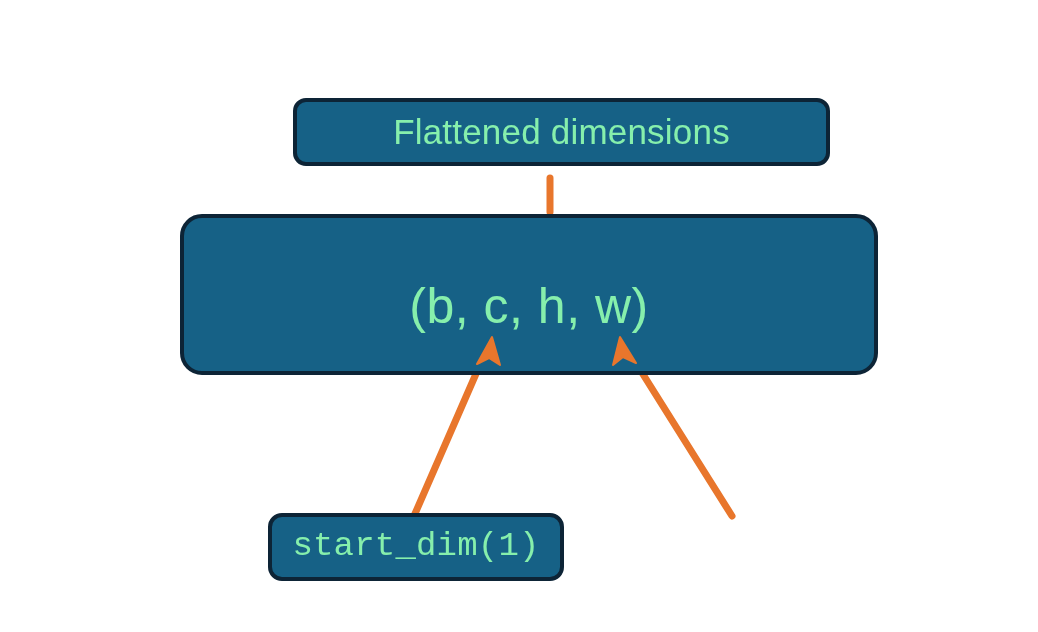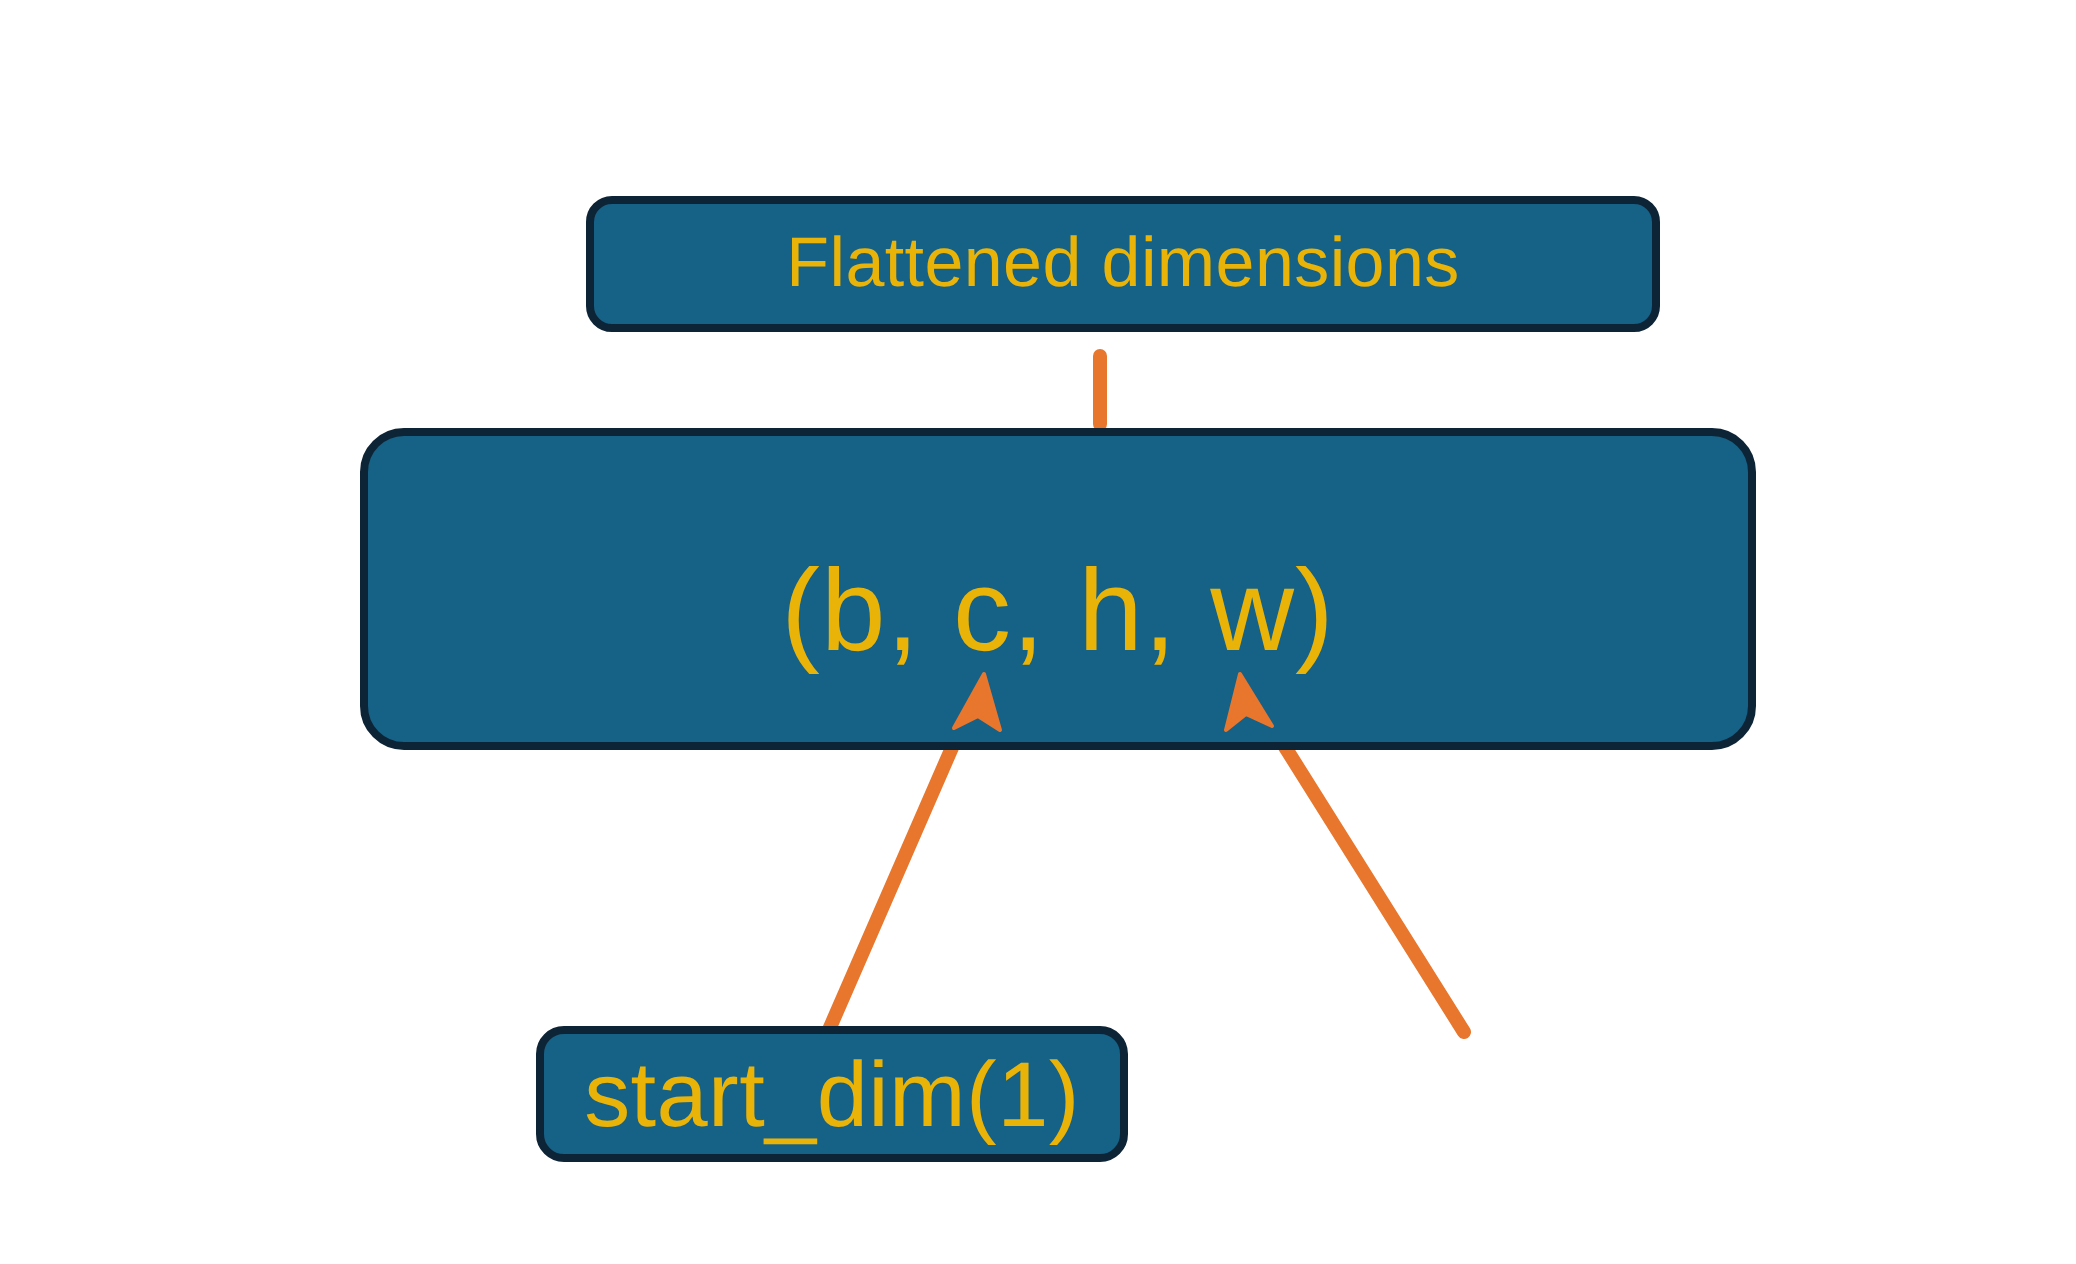--- a/index.html
+++ b/index.html
@@ -16,21 +16,21 @@
     height: 632px;
     background: #ffffff;
     overflow: hidden;
   }
   .node {
     position: absolute;
     box-sizing: border-box;
     background: #166186;
     border: 4px solid #0d2436;
     border-radius: 14px;
-    color: #eab308;
+    color: #86efac;
     display: flex;
     align-items: center;
     justify-content: center;
     text-align: center;
     line-height: 1.05;
     white-space: nowrap;
     z-index: 2;
   }
   .node-label {
     display: block;
@@ -51,42 +51,43 @@
 
   
   #node-tuple {
     left: 180px;
     top: 214px;
     width: 698px;
     height: 161px;
     border-radius: 22px;
   }
   #node-tuple .node-label {
-    font-size: 58px;
+    font-size: 50px;
     letter-spacing: 0.5px;
     transform: translateY(12px);
   }
 
   
   #node-start-dim {
     left: 268px;
     top: 513px;
     width: 296px;
     height: 68px;
   }
   #node-end-dim {
     left: 580px;
     top: 513px;
     width: 300px;
     height: 68px;
   }
   #node-start-dim .node-label,
   #node-end-dim .node-label {
-    font-size: 46px;
+    font-size: 34px;
     letter-spacing: 0.2px;
+    font-family: Liberation Mono, monospace;
   }
 
   
   svg.overlay {
     position: absolute;
     left: 0;
     top: 0;
     width: 1038px;
     height: 632px;
     overflow: visible;

